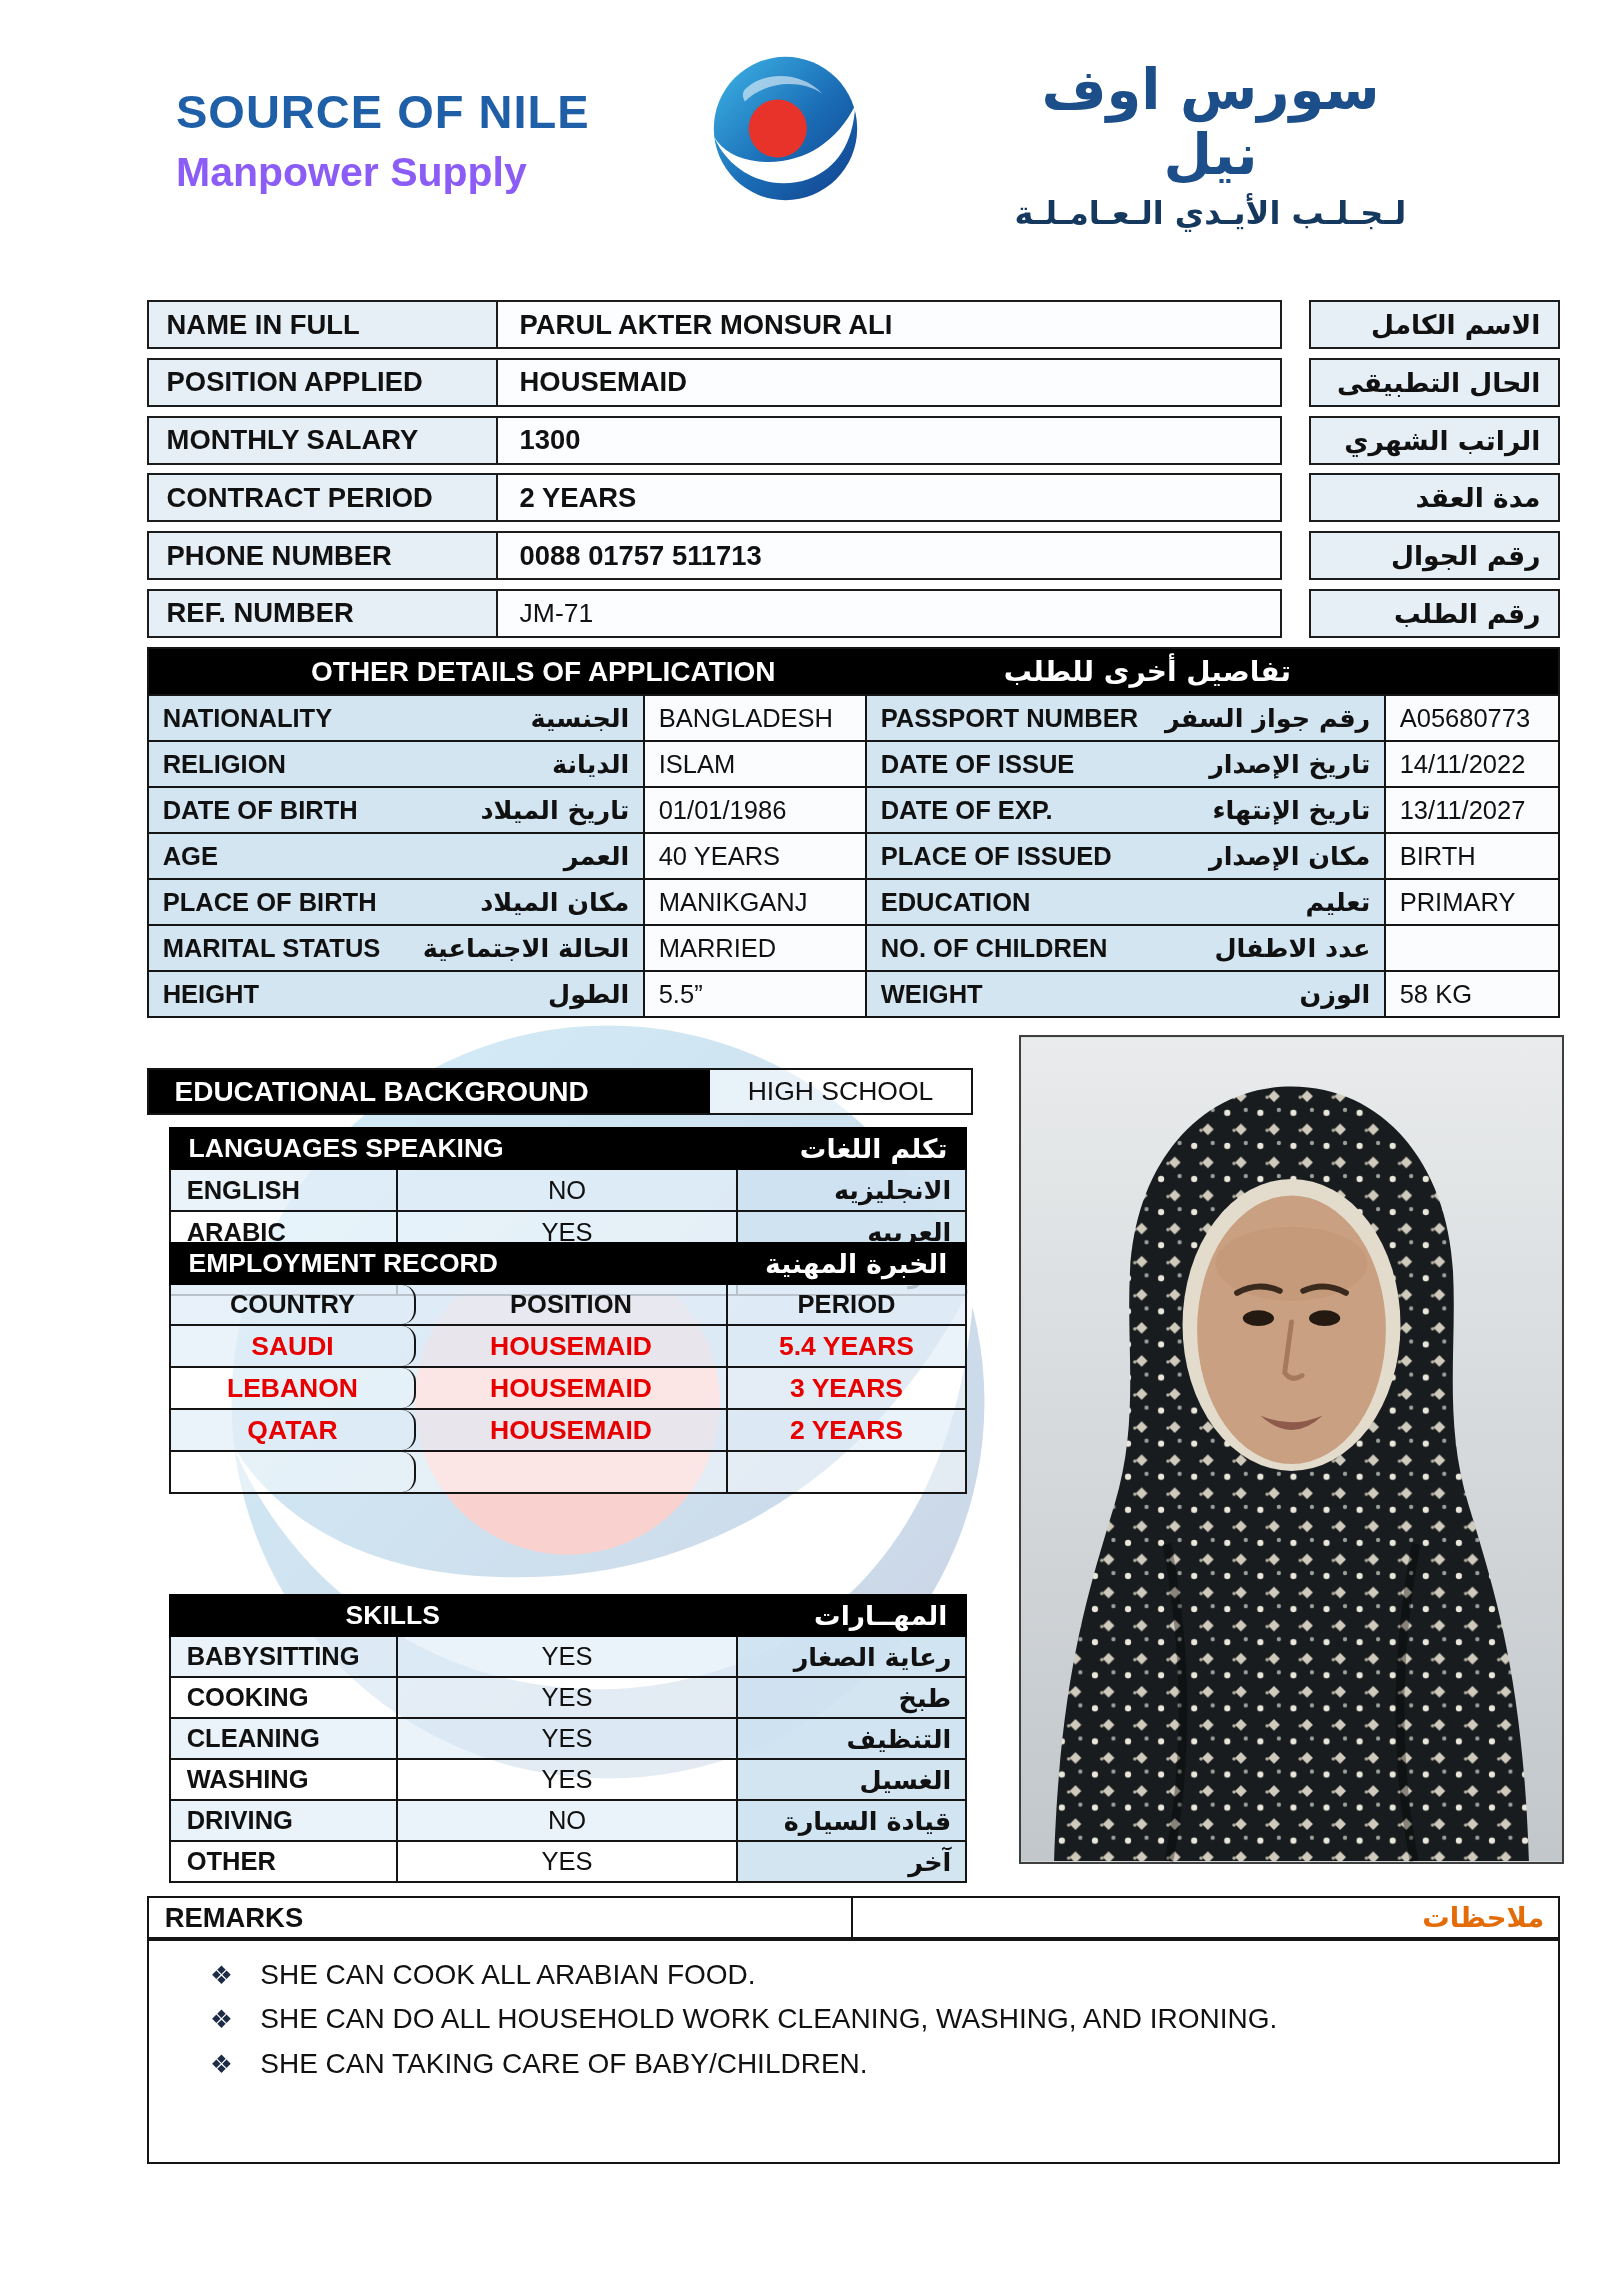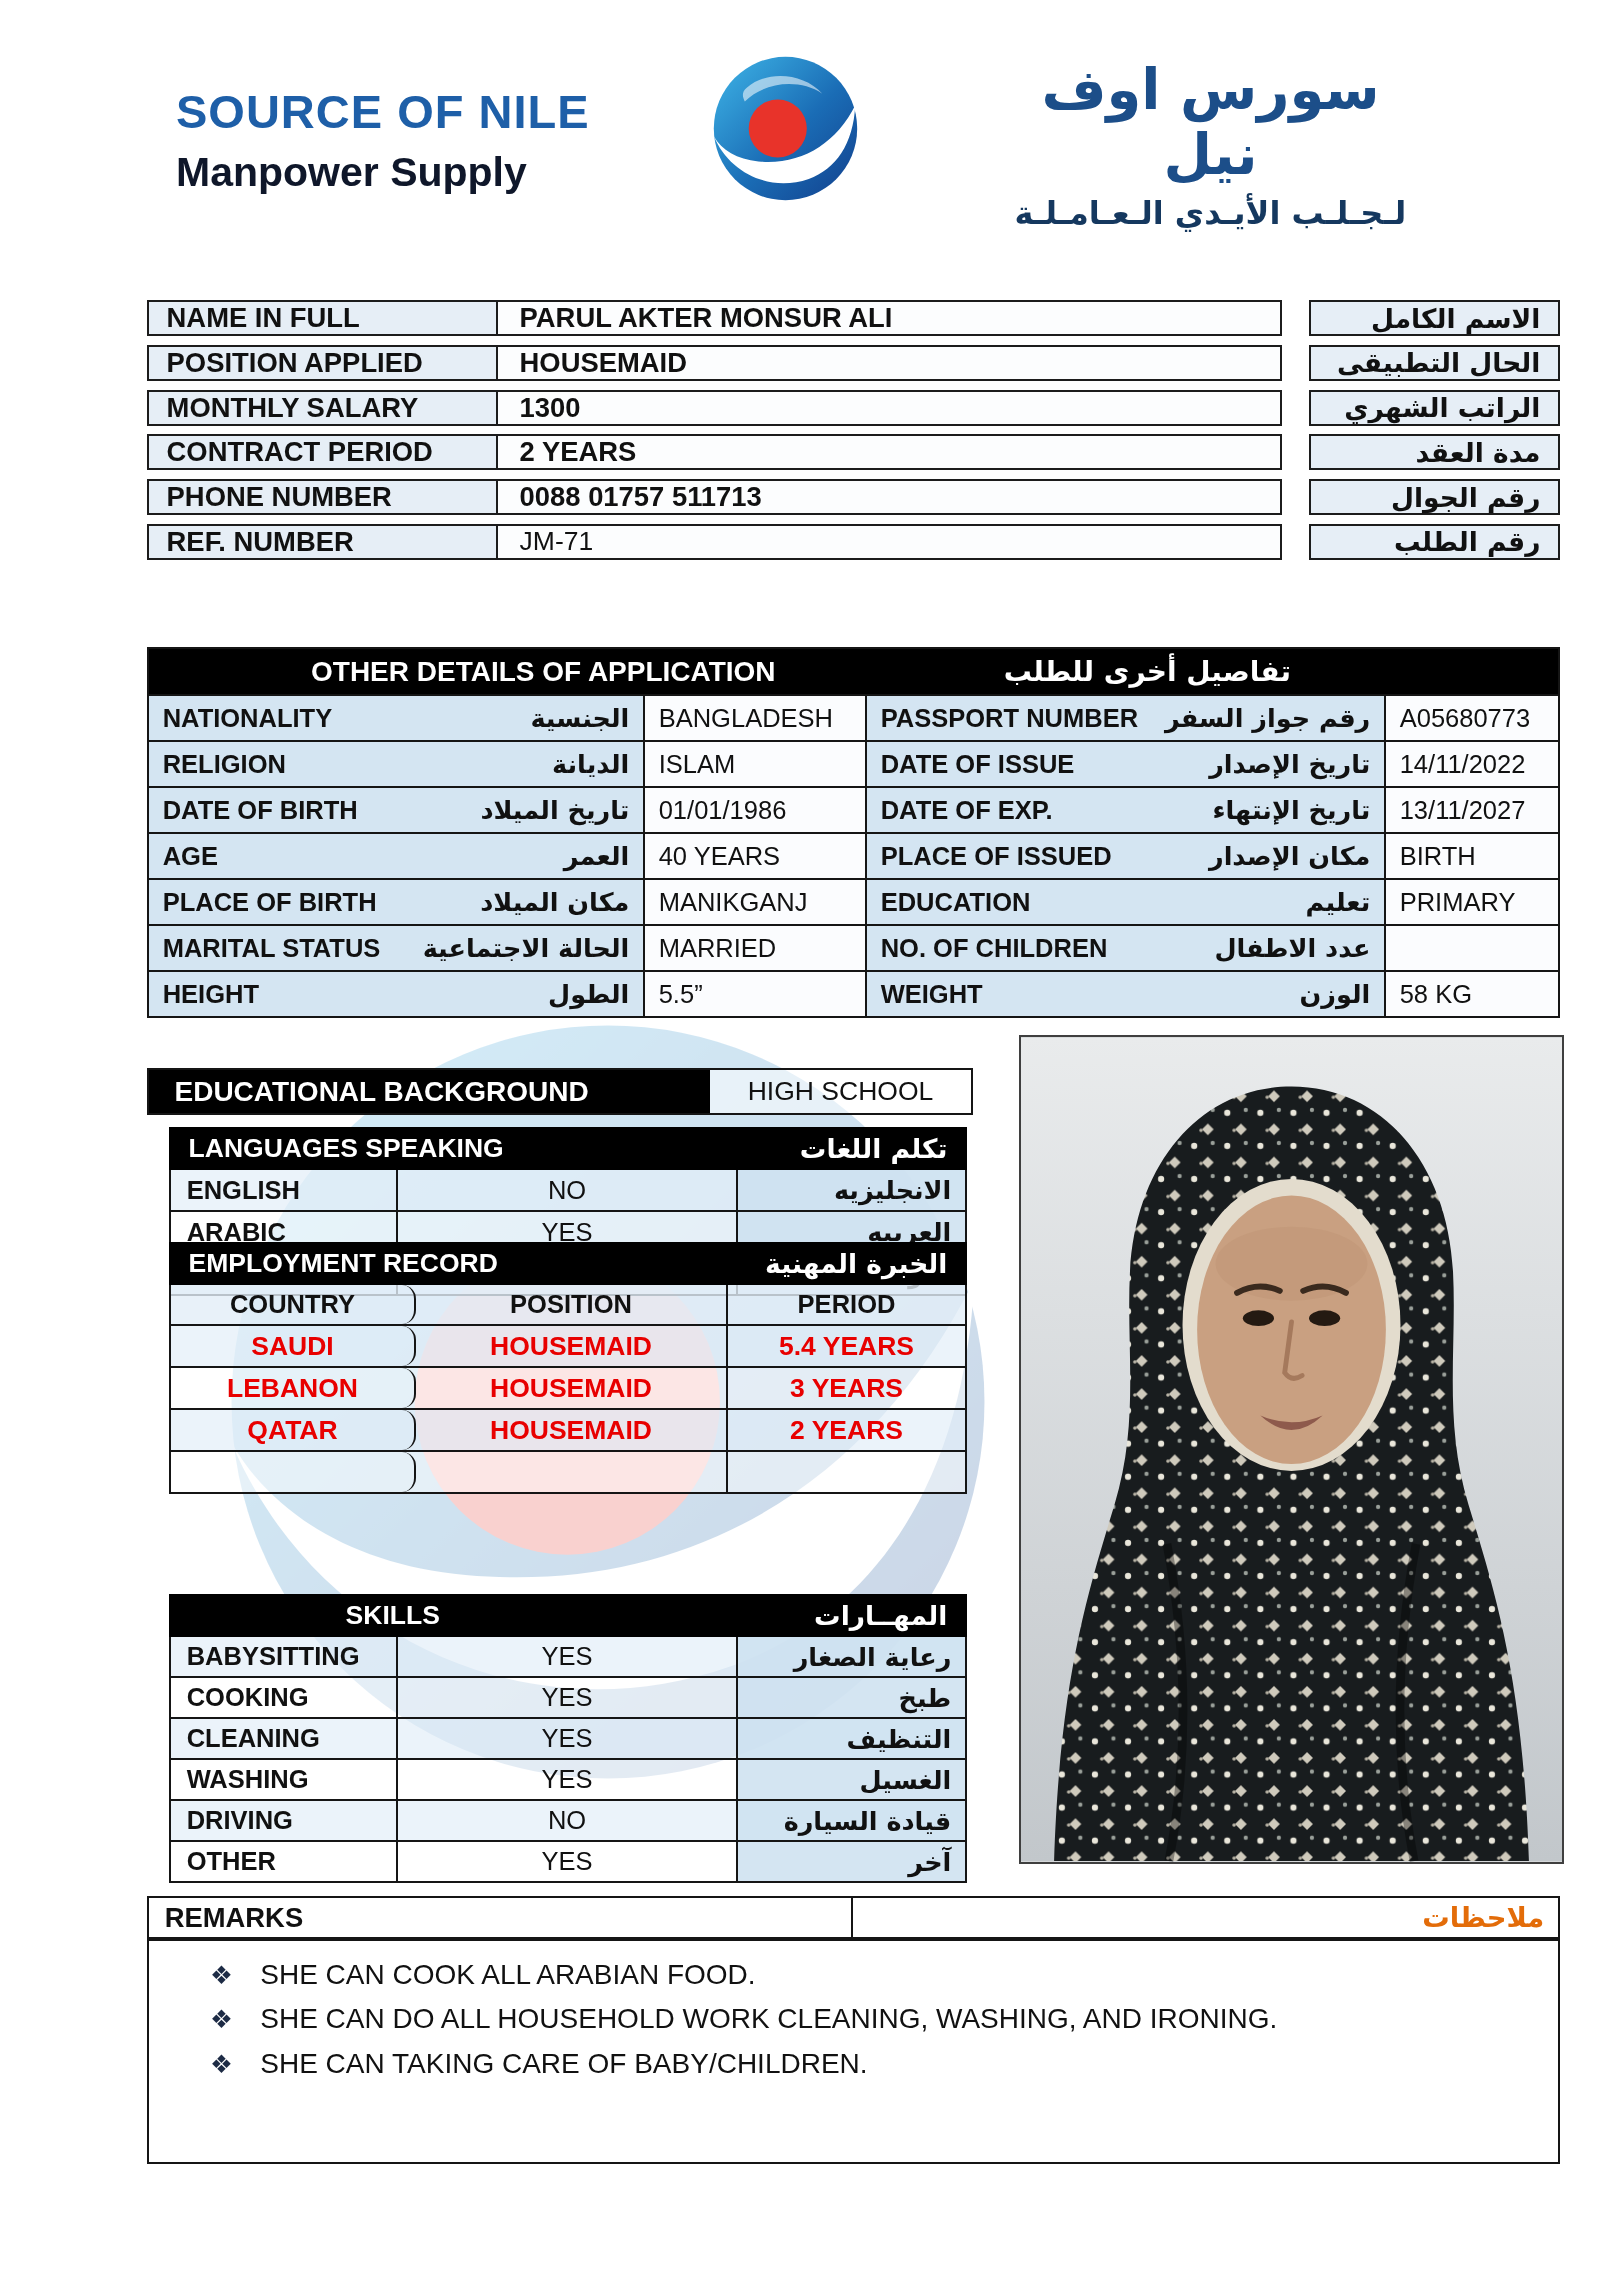--- a/index.html
+++ b/index.html
@@ -4,35 +4,35 @@
 <style>
   *{margin:0;padding:0;box-sizing:border-box;}
   html,body{background:#ffffff;}
   .page{position:relative;width:1621px;height:2293px;background:#fff;
         font-family:"Liberation Sans",sans-serif;color:#111;overflow:hidden;}
   .ar{font-family:"DejaVu Sans",sans-serif;direction:rtl;unicode-bidi:isolate;}
 
   
   .brand-en{position:absolute;left:176px;top:84px;width:470px;text-align:left;}
   .brand-en .l1{font-size:47px;font-weight:bold;color:#1e5fa8;letter-spacing:1px;}
-  .brand-en .l2{font-size:41px;font-weight:bold;color:#0f172a;margin-top:9.8px;}
+  .brand-en .l2{font-size:41px;font-weight:bold;color:#8b5cf6;margin-top:9.8px;}
   .logo{position:absolute;left:708px;top:51px;width:155px;height:155px;}
   .logo svg{width:100%;height:100%;display:block;}
   .brand-ar{position:absolute;left:985px;top:57px;width:451px;text-align:center;}
   .brand-ar .l1{font-size:56px;font-weight:bold;color:#1c4e89;}
   .brand-ar .l2{font-size:32px;font-weight:bold;color:#15385f;margin-top:7px;}
 
   
   .watermark{position:absolute;left:201px;top:995px;width:814px;height:814px;
              opacity:0.22;pointer-events:none;}
   .watermark svg{width:100%;height:100%;}
 
   
   .info-table{position:absolute;left:147px;top:300px;width:1413px;}
-  .info-row{display:flex;height:36px;margin-bottom:8.8px;}
+  .info-row{display:flex;height:49px;margin-bottom:8.8px;}
   .info-main{display:flex;width:1147px;border:2px solid #1c1c1c;background:#fcfdfe;}
   .info-label{width:349px;background:#e6eef6;border-right:2px solid #1c1c1c;
               display:flex;align-items:center;padding-left:17.6px;font-weight:bold;font-size:27.4px;}
   .info-value{flex:1;display:flex;align-items:center;padding-left:21.6px;font-weight:bold;font-size:27.4px;}
   .info-table .info-row:nth-child(6) .info-value{font-weight:normal;font-size:26.5px;}
   .info-arbox{width:253px;margin-left:27px;border:2px solid #1c1c1c;background:#e6eef6;
               display:flex;align-items:center;justify-content:flex-end;
               padding:0 17.6px;font-weight:bold;font-size:26.5px;}
 
   

